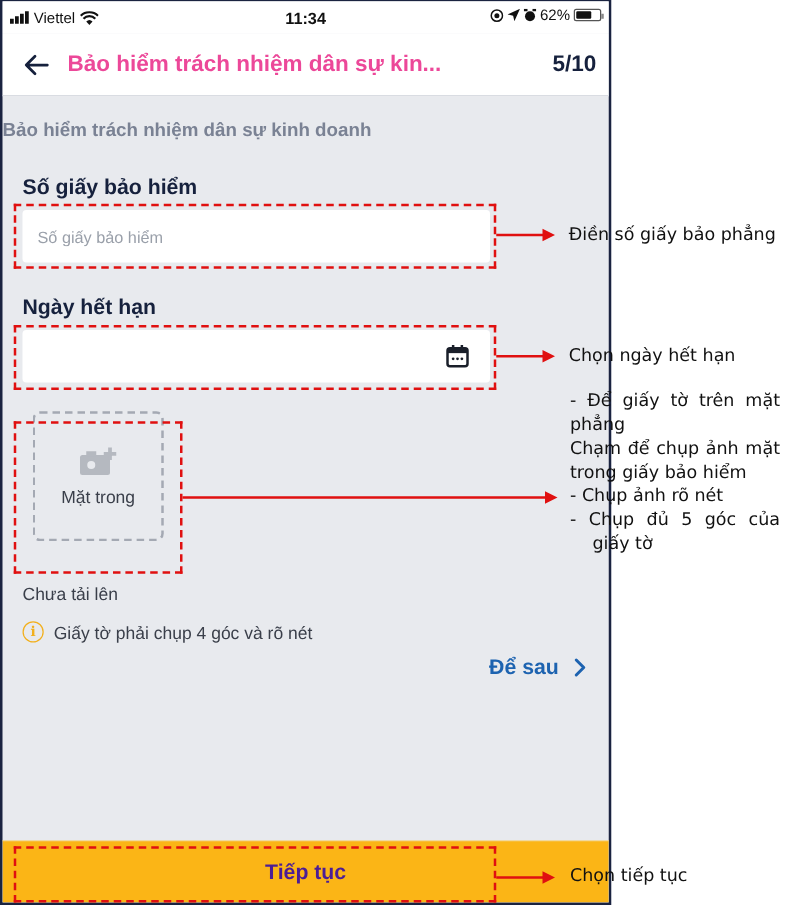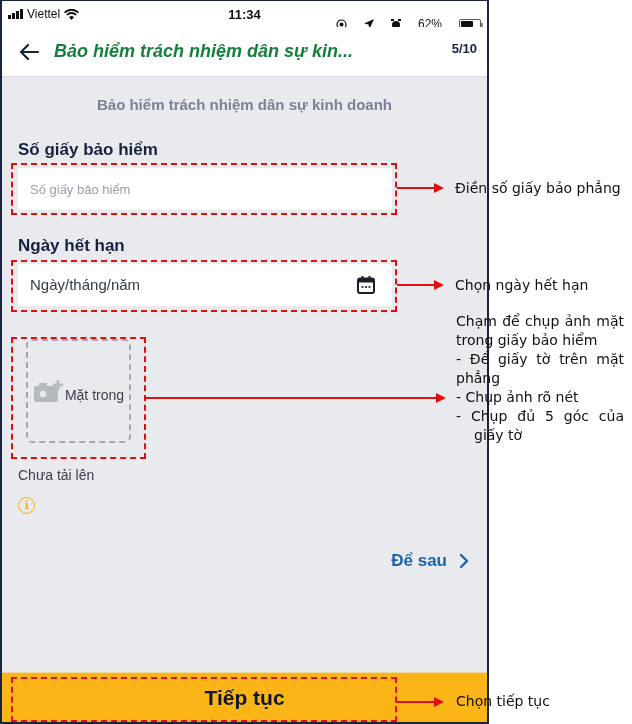--- a/index.html
+++ b/index.html
@@ -12,63 +12,63 @@
     overflow: hidden;
   }
   .status-bar {
     position: absolute; left: 0; top: 0; width: 100%; height: 26px; background: #ffffff;
     font-size: 12px; color: #111; display: flex; align-items: center;
   }
   .sb-left { position: absolute; left: 6px; top: 6px; display: flex; align-items: center; gap: 4px; }
   .signal { display: flex; align-items: flex-end; gap: 1px; height: 10px; }
   .signal span { width: 3px; background: #111; display: block; }
   .sb-time { position: absolute; left: 0; right: 0; top: 6px; text-align: center; font-weight: bold; font-size: 13px; }
-  .sb-right { position: absolute; right: 6px; top: 16px; display: flex; align-items: center; gap: 17px; font-size: 12px; }
+  .sb-right { position: absolute; right: 6px; top: 4px; display: flex; align-items: center; gap: 3px; font-size: 12px; }
   .battery { width: 22px; height: 10px; border: 1px solid #555; border-radius: 2px; position: relative; }
   .battery .fill { position: absolute; left: 1px; top: 1px; bottom: 1px; width: 62%; background: #111; border-radius: 1px; }
   .battery::after { content: ""; position: absolute; right: -3px; top: 3px; width: 2px; height: 4px; background: #888; }
 
   .nav-bar {
     position: absolute; left: 0; top: 26px; width: 100%; height: 50px; background: #ffffff;
     border-bottom: 1px solid #d9dce2; display: flex; align-items: center;
   }
   .back-btn { position: absolute; left: 14px; top: 12px; width: 26px; height: 26px; display: flex; align-items: center; justify-content: center; cursor: pointer; }
-  .nav-title { position: absolute; left: 52px; top: 14px; font-size: 18px; font-weight: bold; color: #15803d; white-space: nowrap; font-style: italic; }
-  .nav-step { position: absolute; right: 10px; top: 14px; font-size: 13px; font-weight: bold; color: #16213d; }
+  .nav-title { position: absolute; left: 52px; top: 14px; font-size: 18px; font-weight: bold; color: #ec4899; white-space: nowrap; }
+  .nav-step { position: absolute; right: 10px; top: 14px; font-size: 18px; font-weight: bold; color: #16213d; }
 
-  .section-title { position: absolute; left: 0; right: 0; top: 95px; text-align: center; font-size: 15px; font-weight: bold; color: #7a8294; }
+  .section-title { position: absolute; left: 0; right: 0; top: 95px; text-align: left; font-size: 15px; font-weight: bold; color: #7a8294; }
 
   .field-label { position: absolute; left: 16px; font-size: 17px; font-weight: bold; color: #16213d; }
   .input-box {
     position: absolute; left: 16px; width: 374px; height: 42px; background: #ffffff;
     border-radius: 3px; display: flex; align-items: center; padding-left: 12px;
   }
   .input-box input {
     border: none; outline: none; background: transparent; font-family: "Liberation Sans", sans-serif;
     font-size: 14px; color: #111; width: 100%;
   }
   .input-box input::placeholder { color: #9aa0aa; font-size: 13px; }
   .date-box input::placeholder { color: #333a46; font-size: 15px; }
   .cal-icon { position: absolute; right: 16px; top: 11px; width: 20px; height: 20px; cursor: pointer; }
 
   .upload-tile {
-    position: absolute; left: 24px; top: 338px; width: 105px; height: 104px;
-    border: 2px dashed #a4a9b3; border-radius: 6px; display: flex; flex-direction: row;
+    position: absolute; left: 24px; top: 328px; width: 105px; height: 104px;
+    border: 2px dashed #a4a9b3; border-radius: 6px; display: flex; flex-direction: column;
     align-items: center; justify-content: center; cursor: pointer;
   }
   .upload-label { margin-top: 8px; font-size: 14px; color: #3a3f4a; }
   .upload-status { position: absolute; left: 16px; top: 466px; font-size: 14px; color: #3a3f4a; }
   .hint { position: absolute; left: 16px; top: 496px; display: flex; align-items: center; gap: 8px; font-size: 14px; color: #3a3f4a; }
   .info-icon { width: 17px; height: 17px; border: 1.5px solid #f2b01e; border-radius: 50%; color: #f2b01e; font-size: 11px; font-weight: bold; display: flex; align-items: center; justify-content: center; font-family: "DejaVu Serif", serif; }
 
-  .later-btn { position: absolute; right: 18px; top: 523px; display: flex; align-items: center; gap: 12px; color: #1d63b0; font-size: 17px; font-weight: bold; cursor: pointer; margin-top: 27px; }
+  .later-btn { position: absolute; right: 18px; top: 523px; display: flex; align-items: center; gap: 12px; color: #1d63b0; font-size: 17px; font-weight: bold; cursor: pointer; }
 
   .continue-btn {
     position: absolute; left: 0; bottom: 0; width: 100%; height: 50px; background: #fbb516;
-    display: flex; align-items: center; justify-content: center; font-size: 21px; font-weight: bold; color: #0f172a; cursor: pointer;
+    display: flex; align-items: center; justify-content: center; font-size: 17px; font-weight: bold; color: #4c1d95; cursor: pointer;
     border-top: 1px solid #f0d9a0;
   }
 
   .callout { position: absolute; border: 2px dashed #e01010; pointer-events: none; }
   .arrow-line { position: absolute; height: 2px; background: #e01010; }
   .arrow-head { position: absolute; width: 0; height: 0; border-top: 5px solid transparent; border-bottom: 5px solid transparent; border-left: 10px solid #e01010; }
   .note { position: absolute; font-family: "DejaVu Sans", sans-serif; font-size: 14px; color: #111; line-height: 19px; }
   .note.justify { text-align: justify; }
 </style>
 </head>
@@ -124,21 +124,20 @@
 
   <div class="section-title">Bảo hiểm trách nhiệm dân sự kinh doanh</div>
 
   <div class="field-label" style="top:139px">Số giấy bảo hiểm</div>
   <div class="input-box" style="top:167px">
     <input type="text" placeholder="Số giấy bảo hiểm" style="">
   </div>
 
   <div class="field-label" style="top:235px">Ngày hết hạn</div>
   <div class="input-box date-box" style="top:263px">
-    <input type="text" placeholder="Ngày/tháng/năm" style="">
     <svg class="cal-icon" viewBox="0 0 20 20">
       <rect x="2" y="3.5" width="16" height="14.5" rx="2" stroke="#1a1f2a" stroke-width="2" fill="none"></rect>
       <rect x="2" y="3.5" width="16" height="4" fill="#1a1f2a"></rect>
       <rect x="5.5" y="1" width="2" height="4" fill="#1a1f2a"></rect>
       <rect x="12.5" y="1" width="2" height="4" fill="#1a1f2a"></rect>
       <circle cx="6.5" cy="12" r="1.1" fill="#1a1f2a"></circle>
         <circle cx="10" cy="12" r="1.1" fill="#1a1f2a"></circle>
         <circle cx="13.5" cy="12" r="1.1" fill="#1a1f2a"></circle>
     </svg>
   </div>
@@ -148,20 +147,21 @@
       <rect x="1" y="7" width="24" height="16" rx="2" fill="#b5b9c0"></rect>
       <rect x="6" y="4" width="8" height="4" fill="#b5b9c0"></rect>
       <circle cx="10" cy="15" r="3.2" fill="#e8eaee"></circle>
       <path d="M25 1 V11 M20 6 H30" stroke="#b5b9c0" stroke-width="3"></path>
     </svg>
     <div class="upload-label">Mặt trong</div>
   </div>
   <div class="upload-status">Chưa tải lên</div>
   <div class="hint">
     <span class="info-icon">i</span>
+    <span>Giấy tờ phải chụp 4 góc và rõ nét</span>
   </div>
 
   <div class="later-btn">
     <span>Để sau</span>
     <svg width="10" height="16" viewBox="0 0 10 16">
         <path d="M2 2 L8 8 L2 14" stroke="#1d63b0" stroke-width="2.4" fill="none" stroke-linecap="round" stroke-linejoin="round"></path>
       </svg>
   </div>
 
   <div class="continue-btn">Tiếp tục</div>
@@ -177,18 +177,18 @@
 <div class="arrow-line" style="left:397px; top:284px; width:38px;"></div>
 <div class="arrow-head" style="left:434px; top:280px;"></div>
 <div class="arrow-line" style="left:146px; top:397px; width:291px;"></div>
 <div class="arrow-head" style="left:436px; top:393px;"></div>
 <div class="arrow-line" style="left:397px; top:701px; width:38px;"></div>
 <div class="arrow-head" style="left:434px; top:697px;"></div>
 
 <div class="note" style="left:455px; top:179px;">Điền số giấy bảo phẳng</div>
 <div class="note" style="left:455px; top:276px;">Chọn ngày hết hạn</div>
 <div class="note justify" style="left:456px; top:312px; width:168px;">
+  <div>- Để giấy tờ trên mặt phẳng</div>
   <div style="text-align:justify; text-align-last:left;">Chạm để chụp ảnh mặt trong giấy bảo hiểm</div>
-  <div>- Để giấy tờ trên mặt phẳng</div>
   <div>-  Chụp ảnh rõ nét</div>
   <div style="padding-left:18px; text-indent:-18px;">-  Chụp đủ 5 góc của giấy tờ</div>
 </div>
 <div class="note" style="left:456px; top:692px;">Chọn tiếp tục</div>
 
 </body></html>

